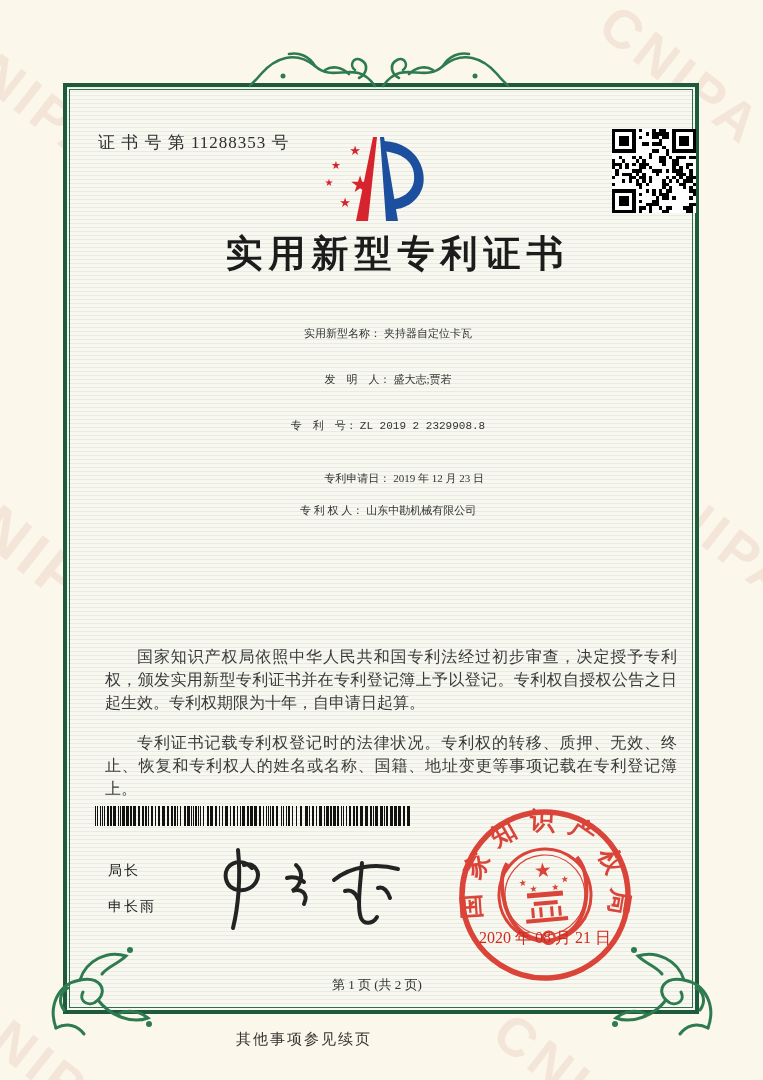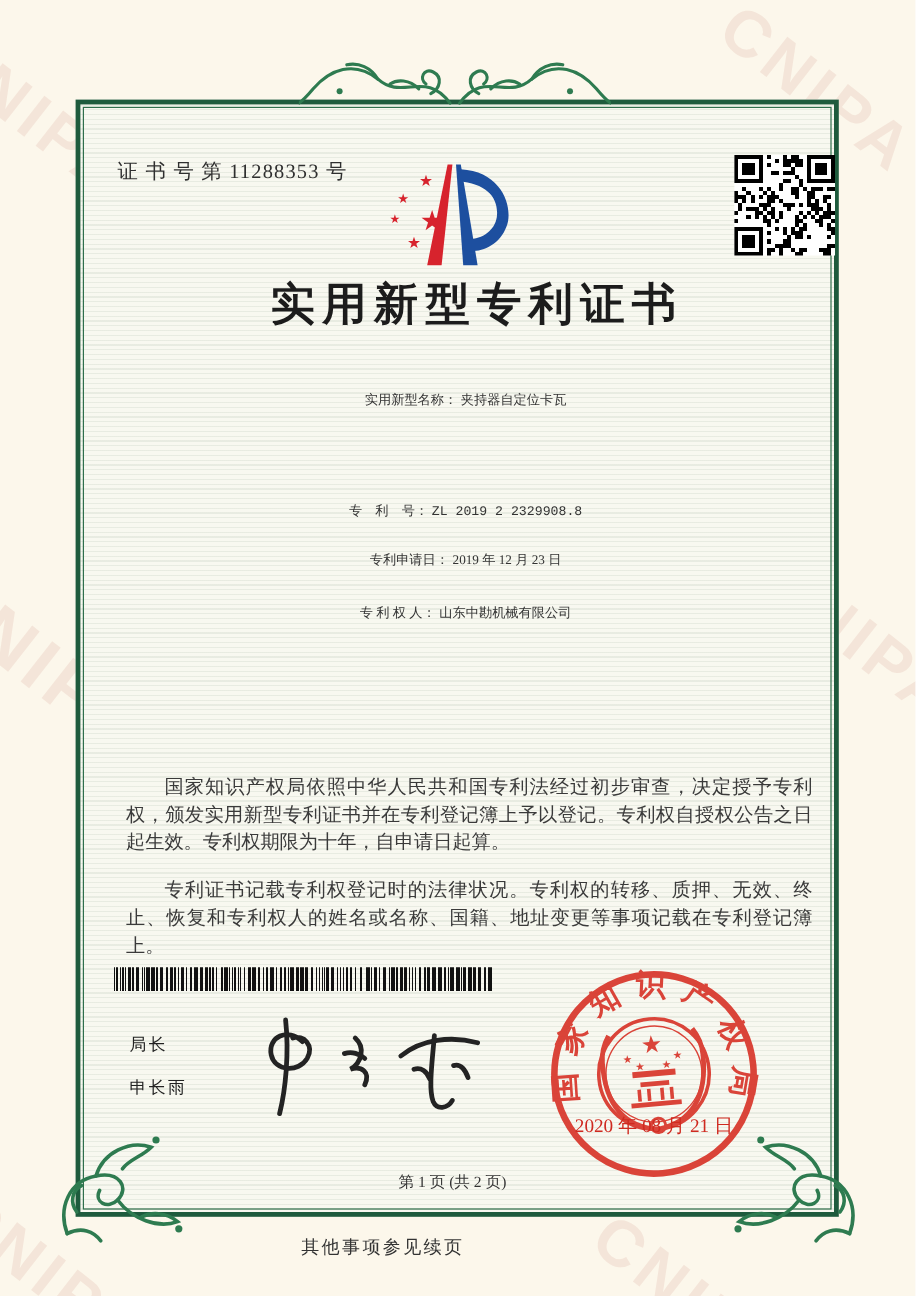--- a/index.html
+++ b/index.html
@@ -43,21 +43,21 @@
   .grant2{position:absolute;left:300px;top:0;}
   .paras{left:88px;top:628px;width:606px;font-size:16px;line-height:23px;
     text-align:justify;color:#3a3a3a;}
   .paras p{margin:17px;text-indent:2em;}
   .signer{left:108px;font-size:14px;letter-spacing:2px;color:#222;}
   .sealdate{
     left:450px;top:928px;width:190px;text-align:center;
     font-size:16px;color:#cf2a20;z-index:7;letter-spacing:0px;white-space:nowrap;
   }
   .pageno{left:63px;top:976px;width:628px;text-align:center;font-size:13px;color:#333;z-index:5;}
-  .contnote{left:15px;top:1030px;width:608px;text-align:center;font-size:15px;letter-spacing:2px;color:#333;}
+  .contnote{left:0;top:1030px;width:608px;text-align:center;font-size:15px;letter-spacing:2px;color:#333;}
   svg{display:block;}
 </style>
 </head>
 <body>
 
 <div class="page">
 
   <span class="wm" style="left:-28px;top:14px;">CNIPA</span>
   <span class="wm" style="left:626px;top:-8px;">CNIPA</span>
   <span class="wm" style="left:448px;top:300px;">CNIPA</span>
@@ -299,24 +299,27 @@
       <rect x="16" y="24" width="1" height="1" fill="#000"></rect>
       <rect x="22" y="24" width="1" height="1" fill="#000"></rect>
       <rect x="23" y="24" width="1" height="1" fill="#000"></rect>
     </svg>
 
   <div class="abs title">实用新型专利证书</div>
 
   <div class="abs row" style="top:326px;">
     <span class="lbl">实用新型名称：</span><span class="val">夹持器自定位卡瓦</span>
   </div>
+  <div class="abs row" style="top:372px;">
+    <span class="lbl">发　明　人：</span><span class="val">盛大志;贾若</span>
+  </div>
   <div class="abs row" style="top:418px;font-family:Liberation Mono, monospace;">
     <span class="lbl">专　利　号：</span><span class="val">ZL 2019 2 2329908.8</span>
   </div>
-  <div class="abs row" style="top:459px;">
+  <div class="abs row" style="top:471px;margin-left:16px;">
     <span class="lbl">专利申请日：</span><span class="val">2019 年 12 月 23 日</span>
   </div>
   <div class="abs row" style="top:503px;">
     <span class="lbl">专 利 权 人：</span><span class="val">山东中勘机械有限公司</span>
   </div>
 
   <div class="abs paras">
     <p>国家知识产权局依照中华人民共和国专利法经过初步审查，决定授予专利权，颁发实用新型专利证书并在专利登记簿上予以登记。专利权自授权公告之日起生效。专利权期限为十年，自申请日起算。</p>
     <p>专利证书记载专利权登记时的法律状况。专利权的转移、质押、无效、终止、恢复和专利权人的姓名或名称、国籍、地址变更等事项记载在专利登记簿上。</p>
   </div>

